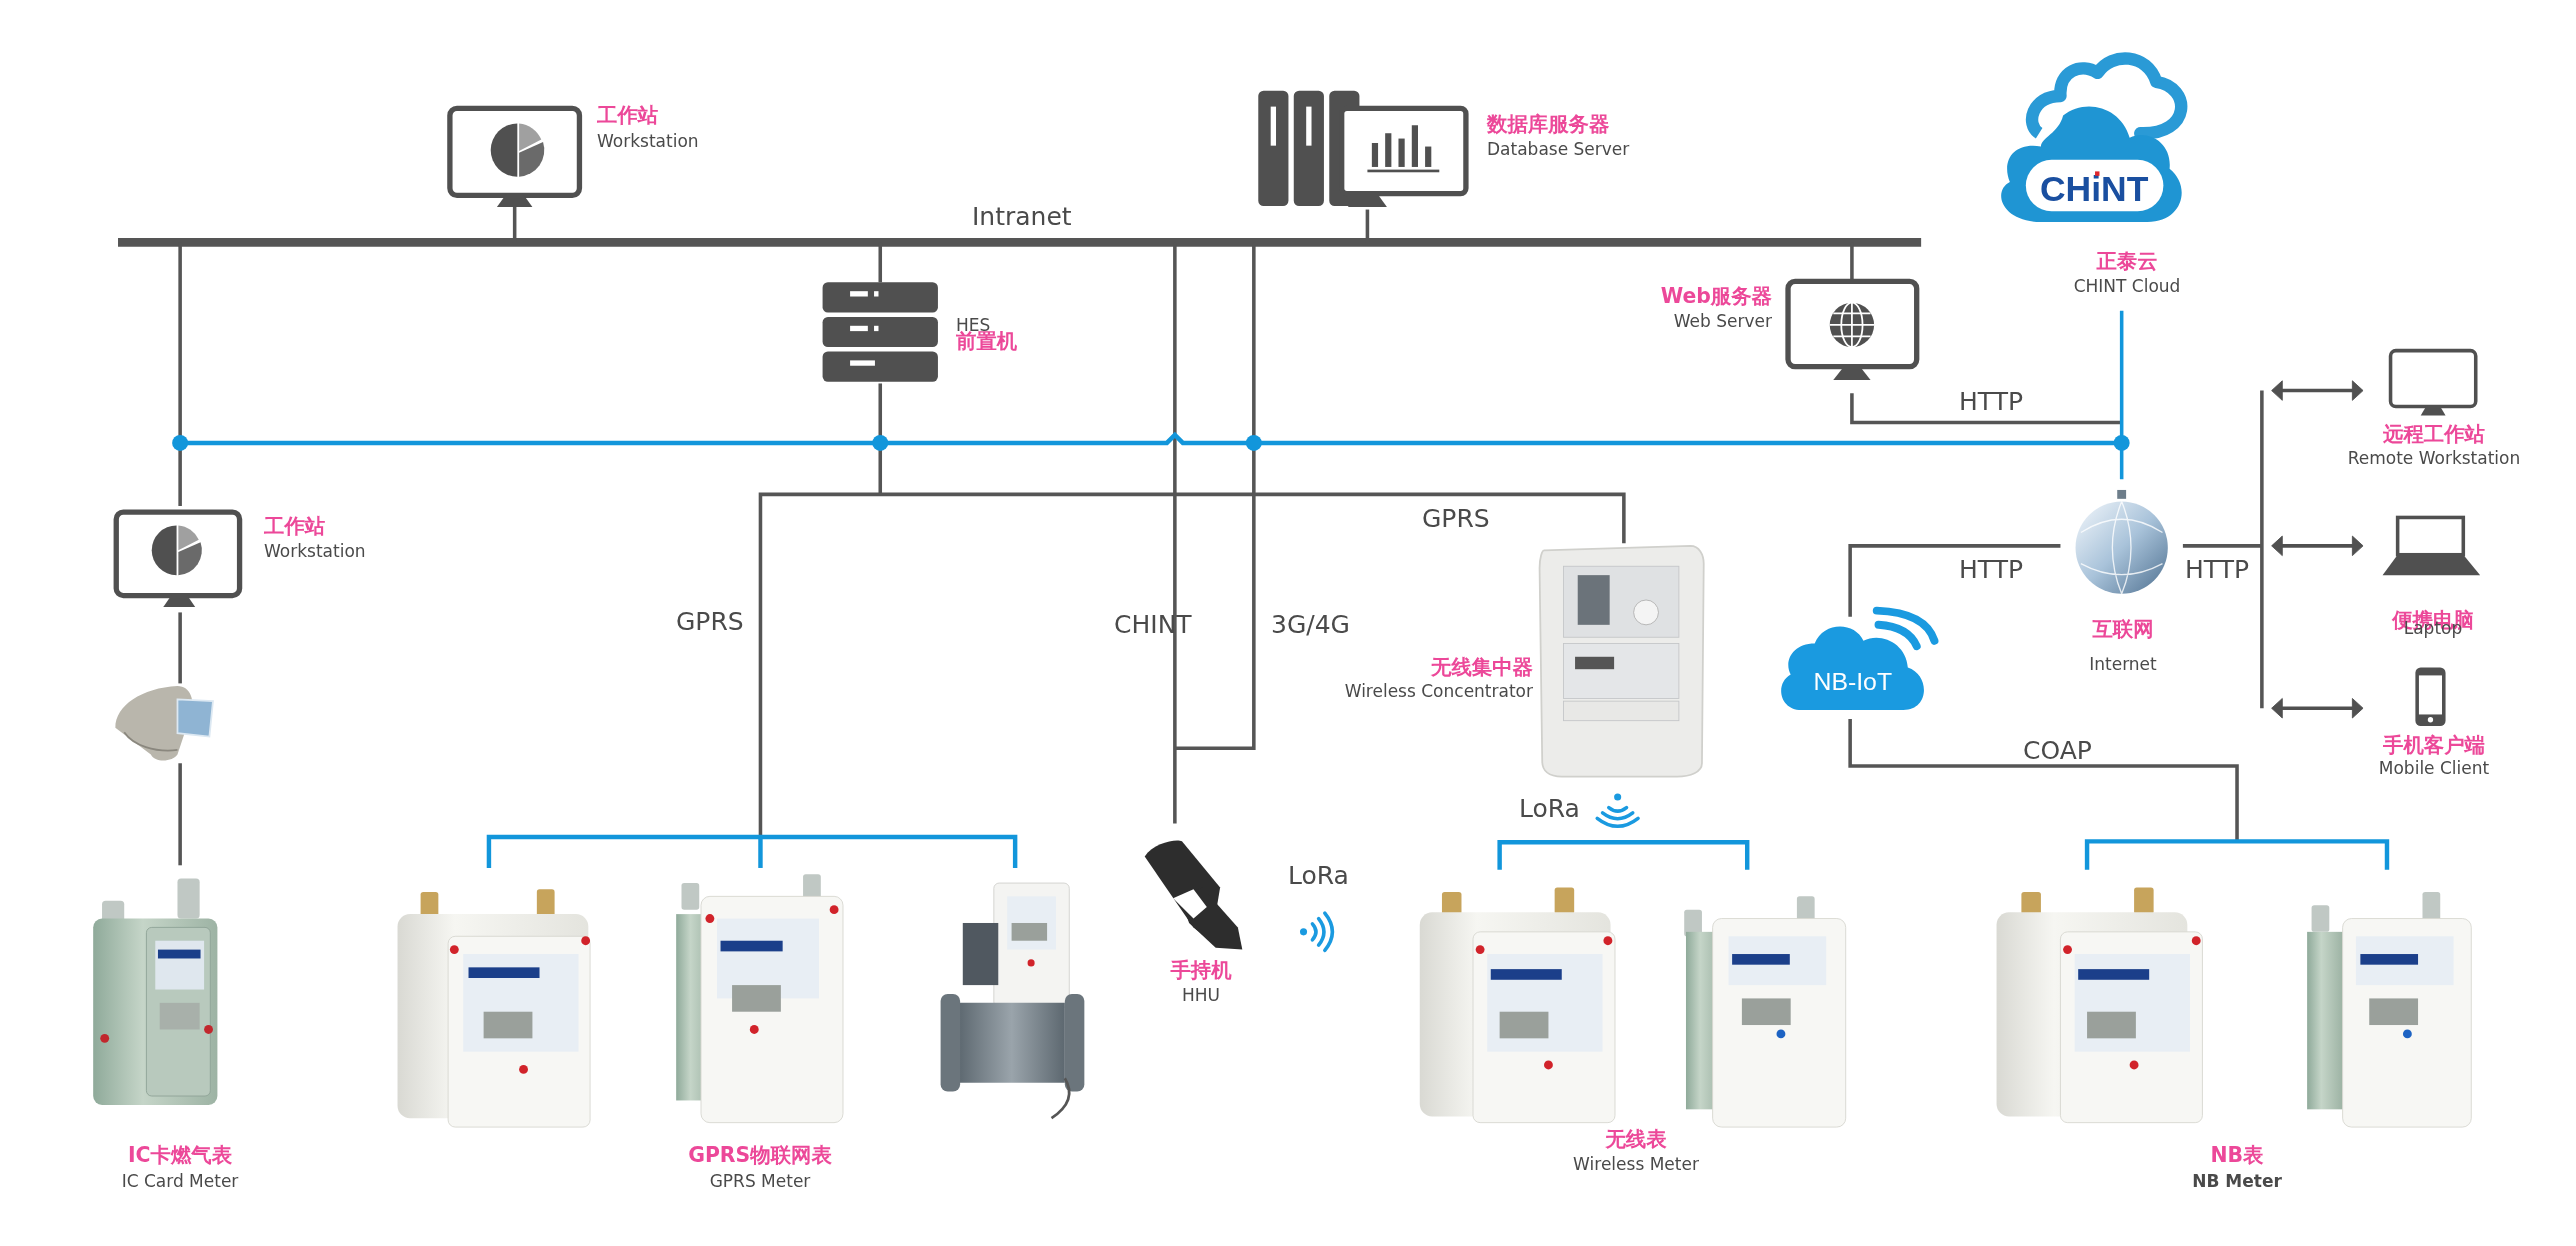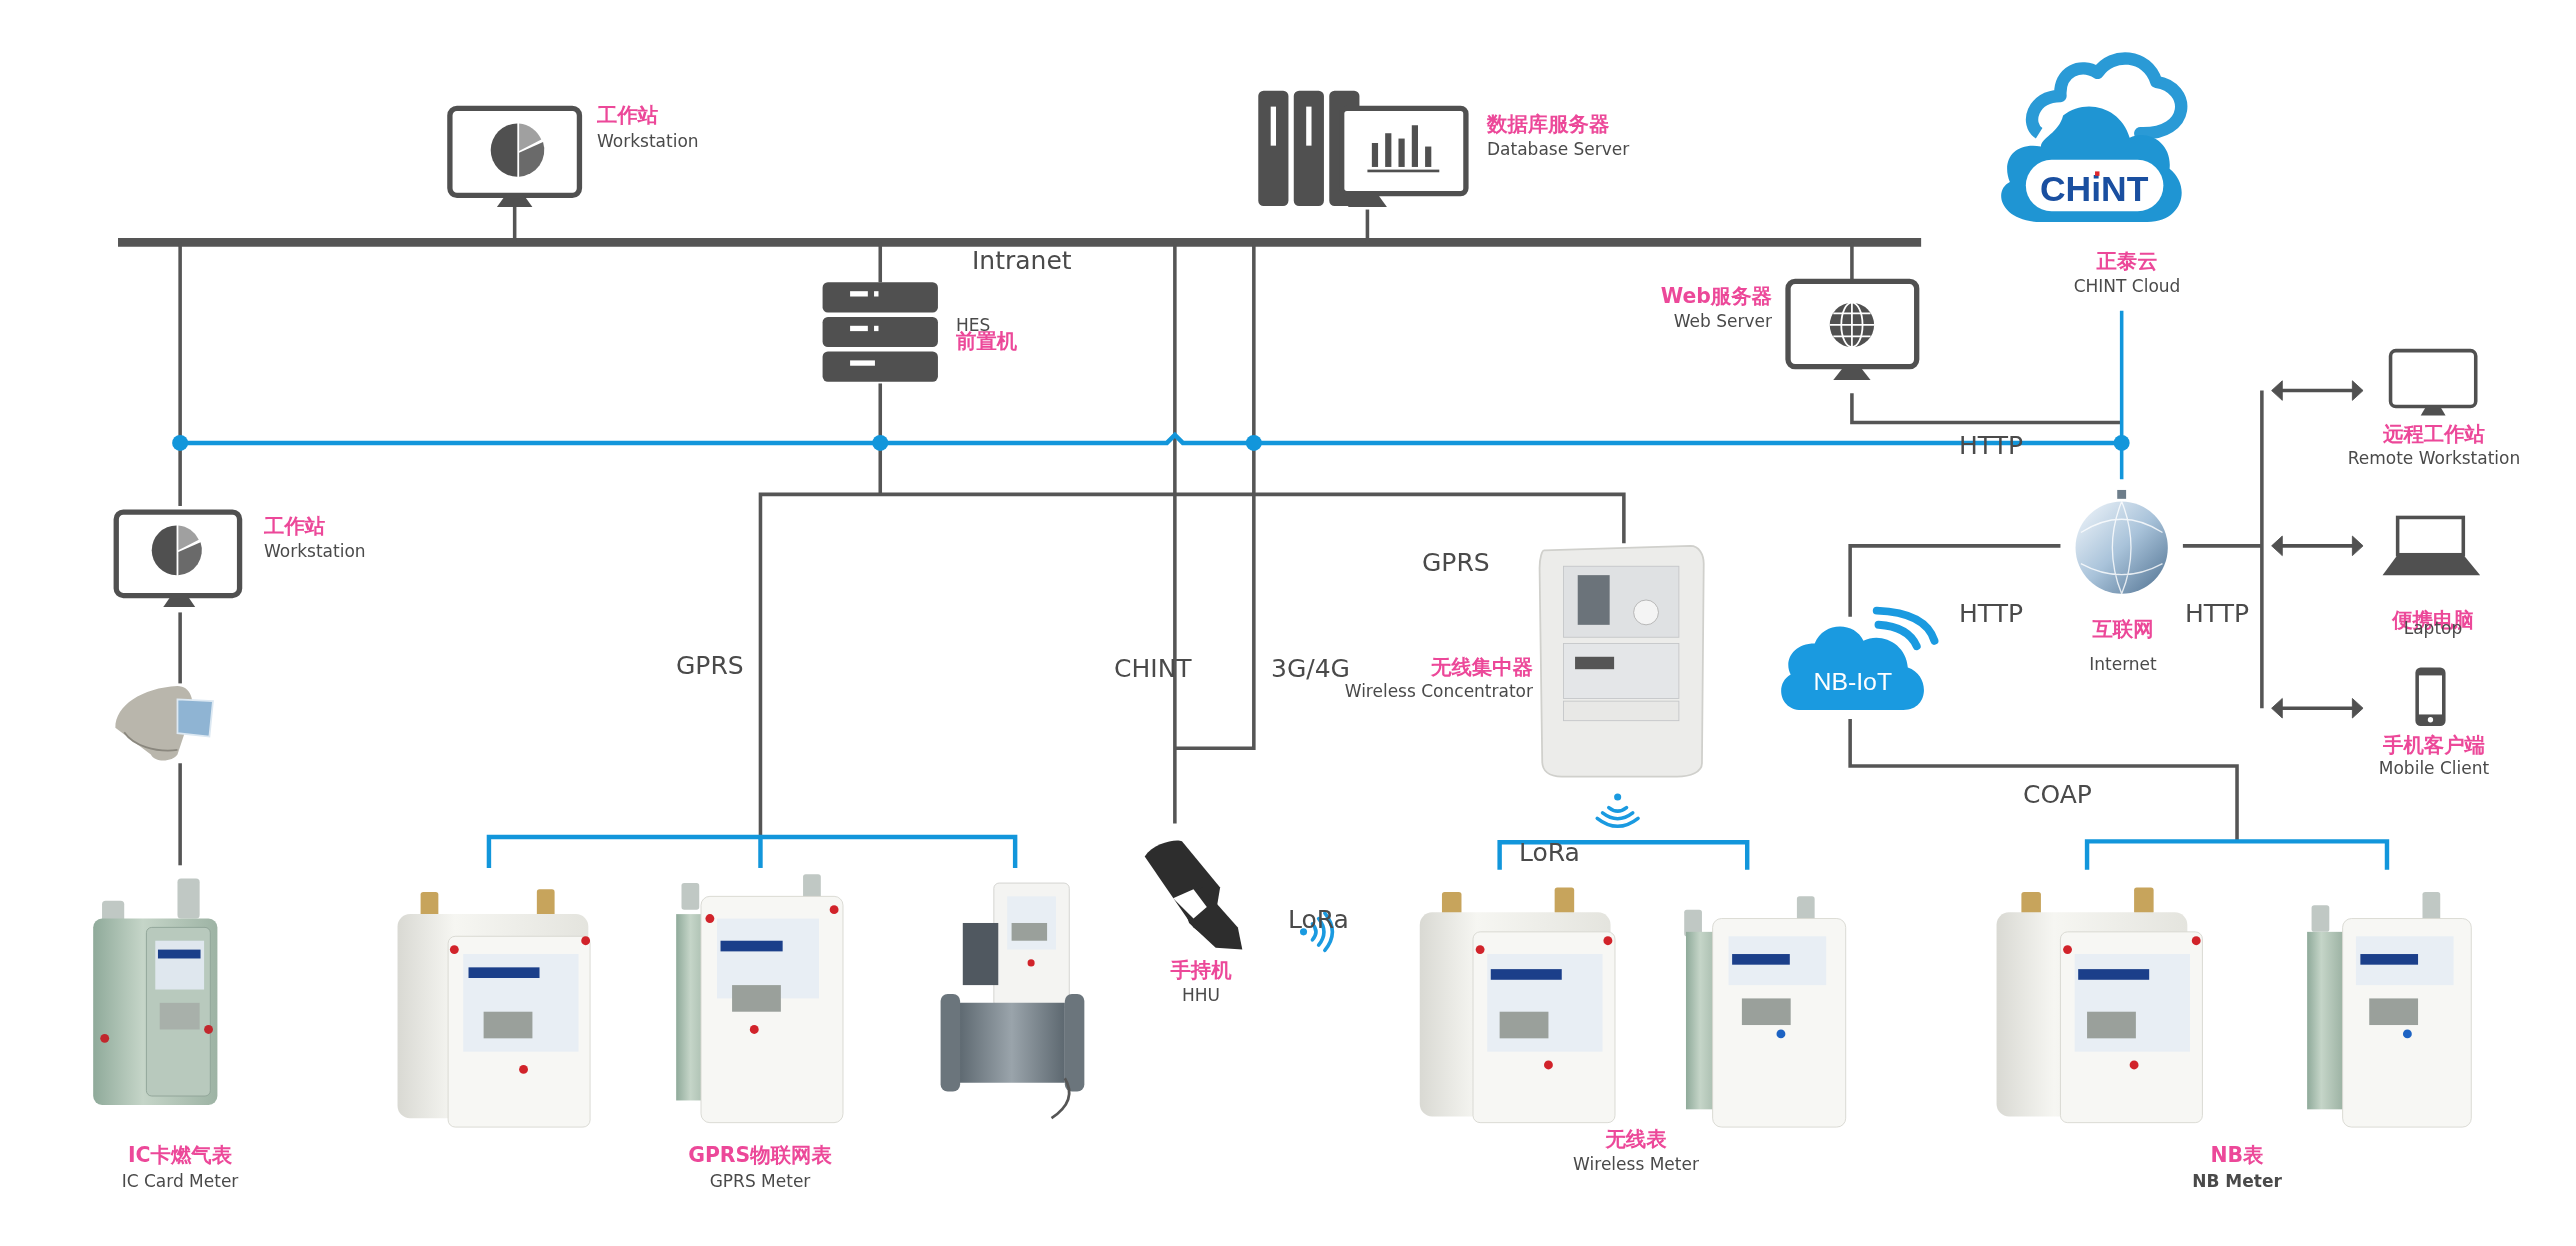--- a/index.html
+++ b/index.html
@@ -1,21 +1,21 @@
 <!DOCTYPE html>
 <html style="font-size:14px"><head>
 <meta charset="utf-8">
 <style>
   html,body{margin:0;padding:0;background:#ffffff;}
   body{width:2576px;height:1247px;position:relative;overflow:hidden;font-family:"DejaVu Sans","Liberation Sans",sans-serif;color:#4a4a4a;}
   #canvas{position:absolute;left:0;top:0;width:2576px;height:1247px;}
   .lbl{position:absolute;white-space:nowrap;line-height:1;}
   .cn{font-size:20.4px;color:#ec4899;font-weight:bold;}
   .en{font-size:17px;color:#4a4a4a;}
-  .proto{font-size:25px;color:#4a4a4a;margin-top:44px;}
+  .proto{font-size:25px;color:#4a4a4a;}
   .center{transform:translateX(-50%);text-align:center;}
   .right{transform:translateX(-100%);text-align:right;}
 </style>
 </head>
 <body>
 
 <svg id="canvas" viewBox="0 0 2903 1405" xmlns="http://www.w3.org/2000/svg">
   <defs>
     <linearGradient id="globeGrad" x1="0" y1="0" x2="1" y2="1">
       <stop offset="0" stop-color="#f4f8fc"></stop>

